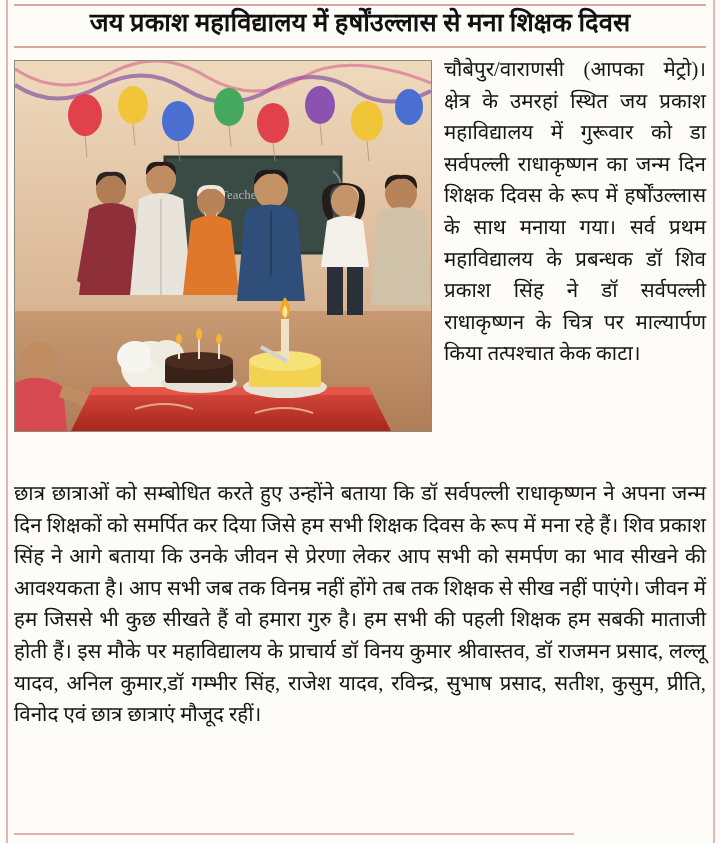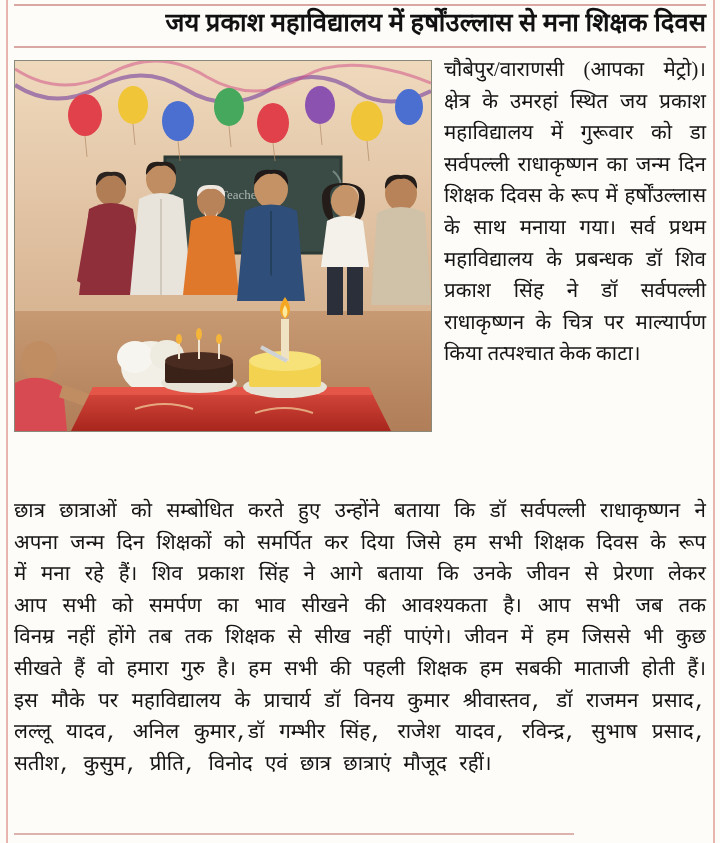--- a/index.html
+++ b/index.html
@@ -48,21 +48,21 @@
     top: 4px;
     width: 692px;
     height: 2px;
     background: #d9a8a2;
   }
   .headline {
     position: absolute;
     left: 0;
     top: 8px;
     width: 692px;
-    text-align: right;
+    text-align: center;
     font-family: "Liberation Serif", serif;
     font-weight: bold;
     font-size: 25.5px;
     line-height: 30px;
     color: #111111;
     letter-spacing: 0.1px;
   }
   .headline-rule-bottom {
     position: absolute;
     left: 0;
@@ -101,23 +101,22 @@
     position: absolute;
     inset: 0;
     border: 1px solid #8a8a7a;
     overflow: hidden;
     background: #c9a98c;
   }
   .photo svg { display: block; }
 
   .after-para {
     left: 0;
-    top: 496px;
-    width: 692px;
-    font-family: Liberation Mono, monospace;
+    top: 478px;
+    width: 692px;
   }
 
   .bottom-rule {
     position: absolute;
     left: 0;
     top: 833px;
     width: 560px;
     height: 2px;
     background: #dcb2ac;
   }

